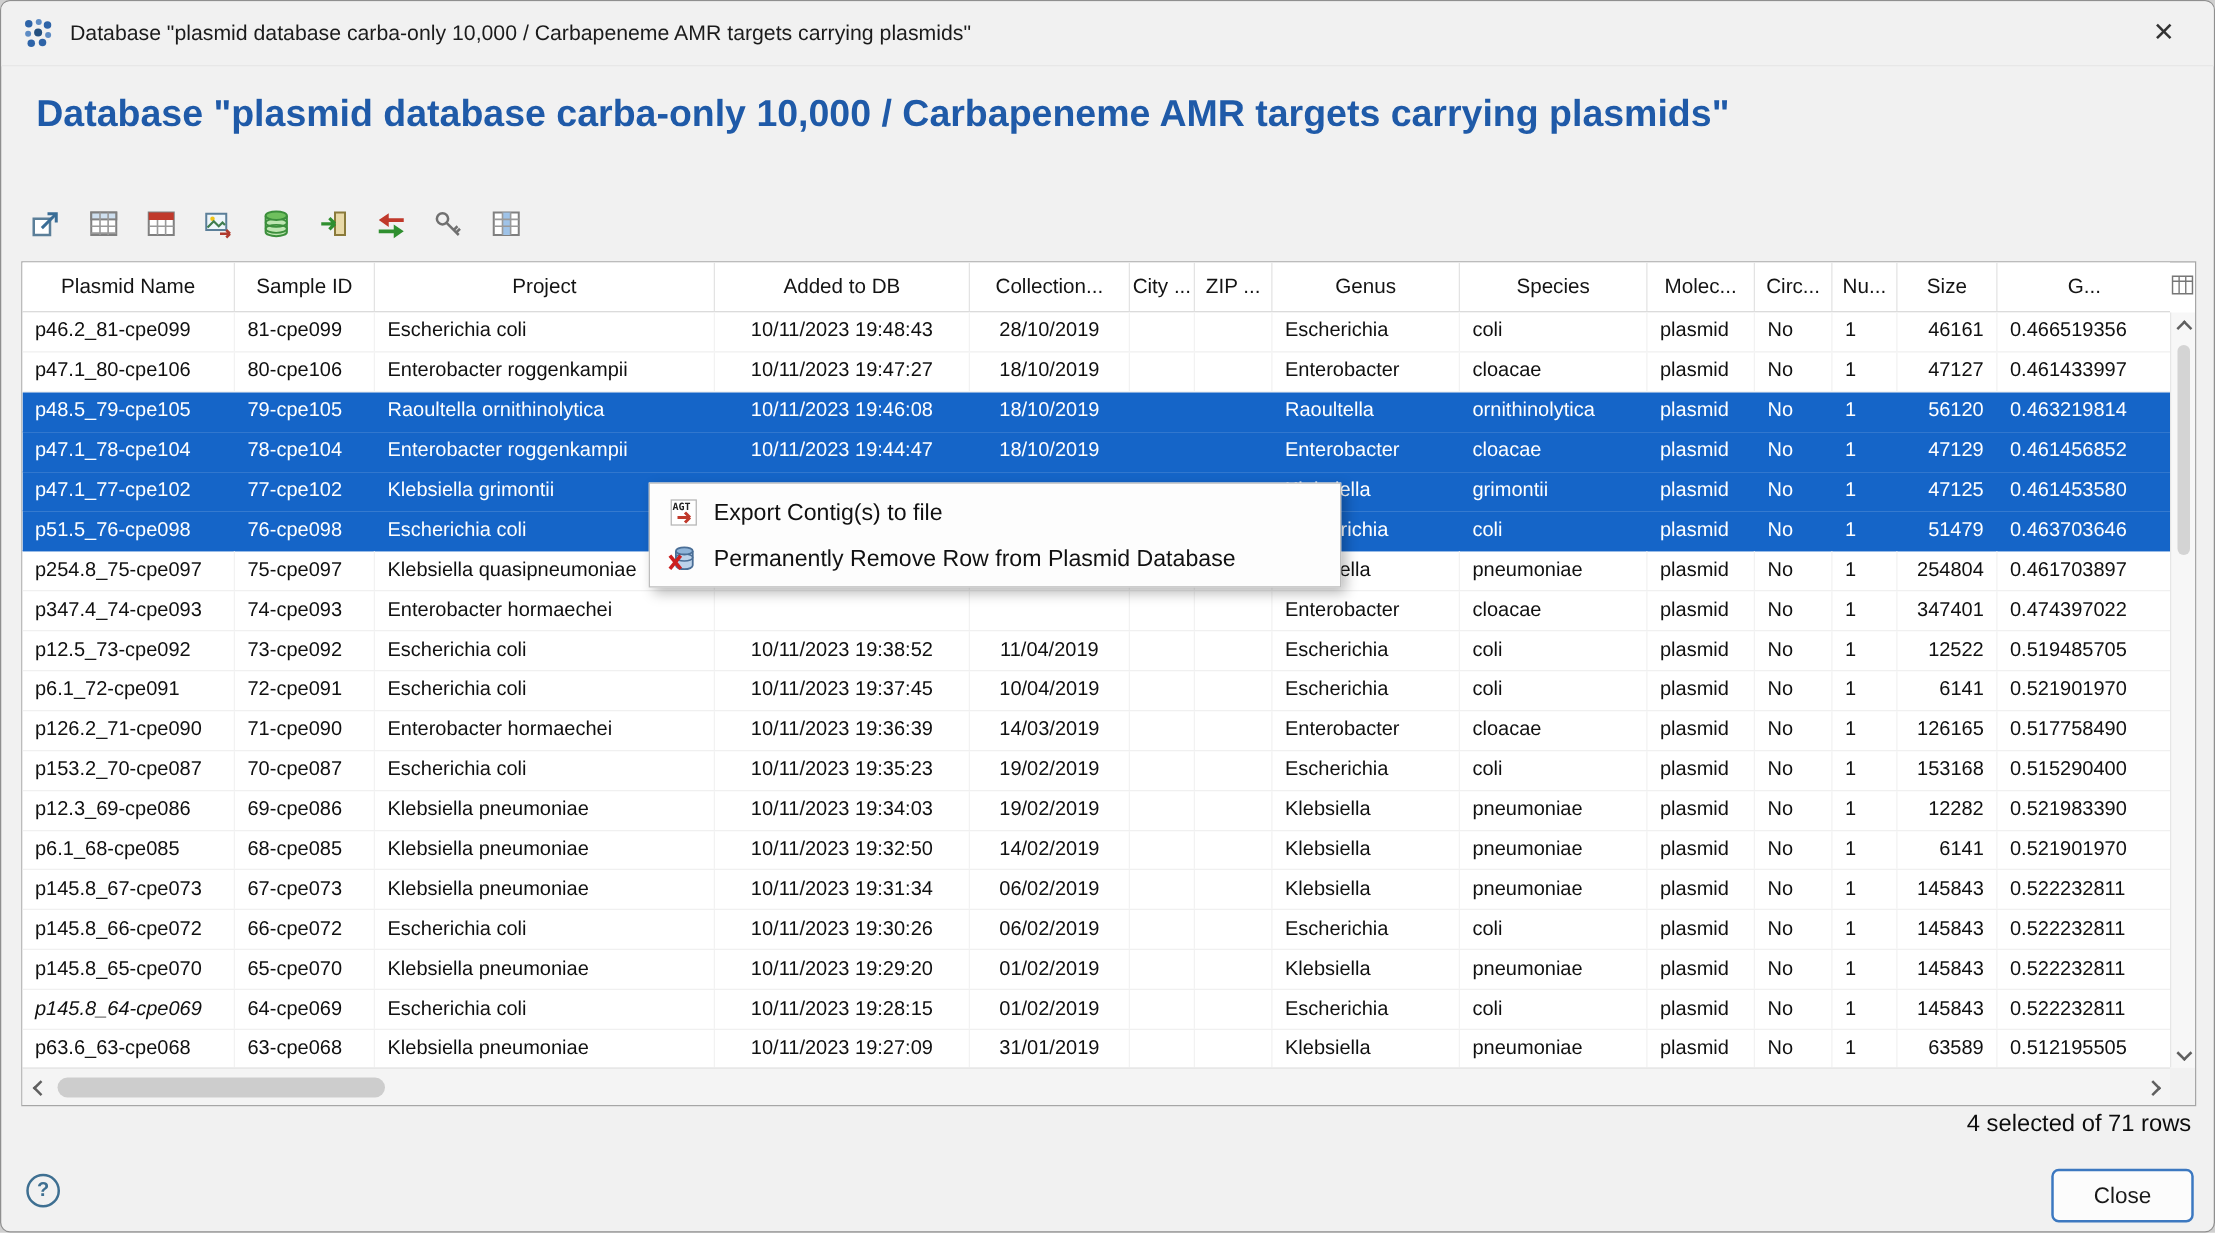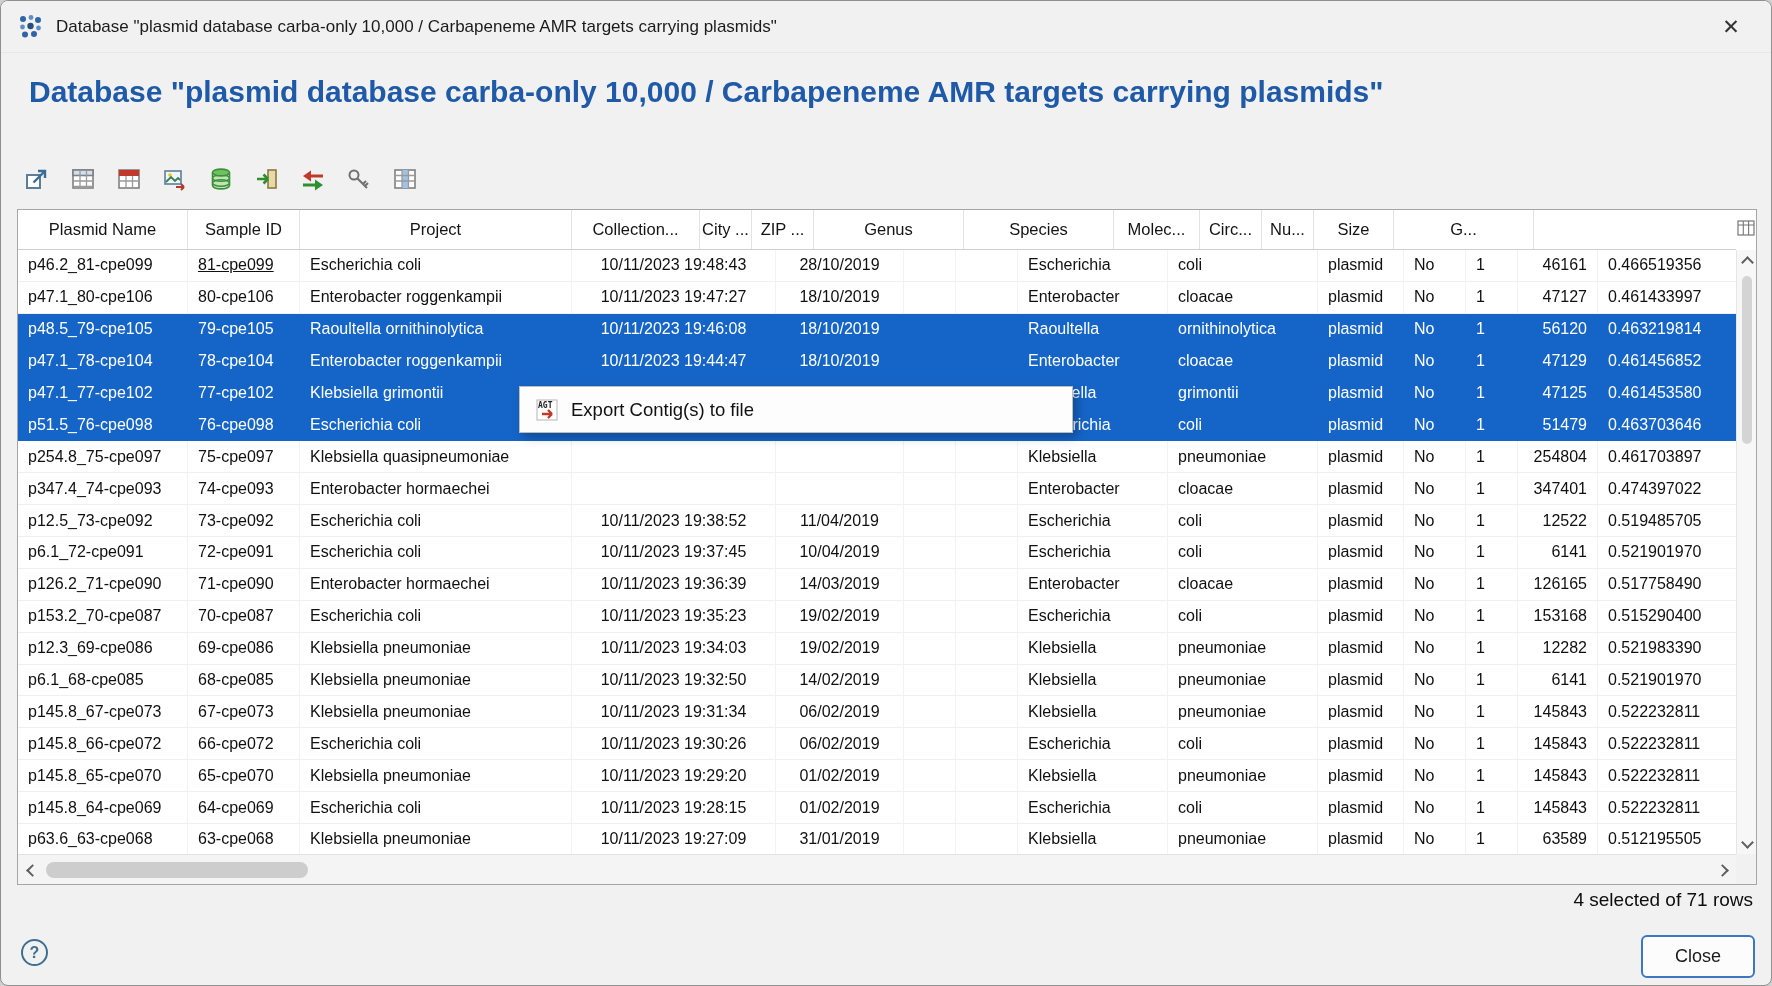--- a/index.html
+++ b/index.html
@@ -159,41 +159,42 @@
           <path d="M3 9.5h20M3 15h20M10 4v18M16.5 4v18" stroke="#9a9a9a" stroke-width="1.3"></path>
         </svg>
       </button>
     </div>
 
   <div class="table-wrap">
     <div class="thead" id="thead">
         <div class="th" style="width: 170px;">Plasmid Name</div>
         <div class="th" style="width: 112px;">Sample ID</div>
         <div class="th" style="width: 272px;">Project</div>
+        <div class="th" style="width: 204px;">Added to DB</div>
         <div class="th" style="width: 128px;">Collection...</div>
         <div class="th" style="width: 52px;">City ...</div>
         <div class="th" style="width: 62px;">ZIP ...</div>
         <div class="th" style="width: 150px;">Genus</div>
         <div class="th" style="width: 150px;">Species</div>
         <div class="th" style="width: 86px;">Molec...</div>
         <div class="th" style="width: 62px;">Circ...</div>
         <div class="th" style="width: 52px;">Nu...</div>
         <div class="th" style="width: 80px;">Size</div>
         <div class="th" style="width: 140px;">G...</div>
       </div>
     <span class="col-picker">
       <svg width="18" height="18" viewBox="0 0 18 18">
         <rect x="1" y="2" width="16" height="14" fill="#fff" stroke="#777" stroke-width="1.2"></rect>
         <path d="M1 6h16M6.3 2v14M11.6 2v14" stroke="#777" stroke-width="1.1"></path>
       </svg>
     </span>
     <div class="tbody" id="tbody">
         <div class="tr">
           <div class="td" style="width: 170px;">p46.2_81-cpe099</div>
-          <div class="td" style="width: 112px; text-decoration: underline;">81-cpe099</div>
+          <div class="td" style="width: 112px;">81-cpe099</div>
           <div class="td" style="width: 272px;">Escherichia coli</div>
           <div class="td" style="width: 204px; justify-content: center;">10/11/2023 19:48:43</div>
           <div class="td" style="width: 128px; justify-content: center;">28/10/2019</div>
           <div class="td" style="width: 52px;"></div>
           <div class="td" style="width: 62px;"></div>
           <div class="td" style="width: 150px;">Escherichia</div>
           <div class="td" style="width: 150px;">coli</div>
           <div class="td" style="width: 86px;">plasmid</div>
           <div class="td" style="width: 62px;">No</div>
           <div class="td" style="width: 52px;">1</div>
@@ -450,21 +451,21 @@
           <div class="td" style="width: 62px;"></div>
           <div class="td" style="width: 150px;">Klebsiella</div>
           <div class="td" style="width: 150px;">pneumoniae</div>
           <div class="td" style="width: 86px;">plasmid</div>
           <div class="td" style="width: 62px;">No</div>
           <div class="td" style="width: 52px;">1</div>
           <div class="td" style="width: 80px; justify-content: flex-end;">145843</div>
           <div class="td" style="width: 140px;">0.522232811</div>
         </div>
         <div class="tr">
-          <div class="td" style="width: 170px;">p145.8_64-cpe069</div>
+          <div class="td" style="width: 170px; font-style: italic;">p145.8_64-cpe069</div>
           <div class="td" style="width: 112px;">64-cpe069</div>
           <div class="td" style="width: 272px;">Escherichia coli</div>
           <div class="td" style="width: 204px; justify-content: center;">10/11/2023 19:28:15</div>
           <div class="td" style="width: 128px; justify-content: center;">01/02/2019</div>
           <div class="td" style="width: 52px;"></div>
           <div class="td" style="width: 62px;"></div>
           <div class="td" style="width: 150px;">Escherichia</div>
           <div class="td" style="width: 150px;">coli</div>
           <div class="td" style="width: 86px;">plasmid</div>
           <div class="td" style="width: 62px;">No</div>
@@ -515,20 +516,31 @@
       <div class="menu-item">
         <span class="mi-icon">
           <svg width="24" height="24" viewBox="0 0 24 24">
             <rect x="2" y="2" width="20" height="20" fill="#fff" stroke="#b5b5b5"></rect>
             <text x="3" y="10" font-size="8" font-family="DejaVu Sans Mono, monospace" font-weight="bold" fill="#222">AGT</text>
             <path d="M7 16 h10 M17 16 l-4-4 M17 16 l-4 4" stroke="#c0392b" stroke-width="2.4" fill="none"></path>
           </svg>
         </span>
         <span class="mi-label">Export Contig(s) to file</span>
       </div>
+      <div class="menu-item">
+        <span class="mi-icon">
+          <svg width="25" height="25" viewBox="0 0 26 26">
+            <path d="M7 7 v12 c0 1.8 3 3.2 7 3.2 s7-1.4 7-3.2 V7" fill="#bcd2ea" stroke="#4a6e96" stroke-width="1.5"></path>
+            <ellipse cx="14" cy="12.5" rx="7" ry="2.9" fill="none" stroke="#4a6e96" stroke-width="1.3"></ellipse>
+            <ellipse cx="14" cy="7" rx="7" ry="3" fill="#8fb4d9" stroke="#4a6e96" stroke-width="1.5"></ellipse>
+            <path d="M2 11 L11 22 M11 11 L2 22" stroke="#cc1f1f" stroke-width="3" fill="none"></path>
+          </svg>
+        </span>
+        <span class="mi-label">Permanently Remove Row from Plasmid Database</span>
+      </div>
     </div>
 
   <div class="status">4 selected of 71 rows</div>
 
   <button class="help-btn">?</button>
   <button class="close-btn">Close</button>
 
 </div>
 
 </body></html>

